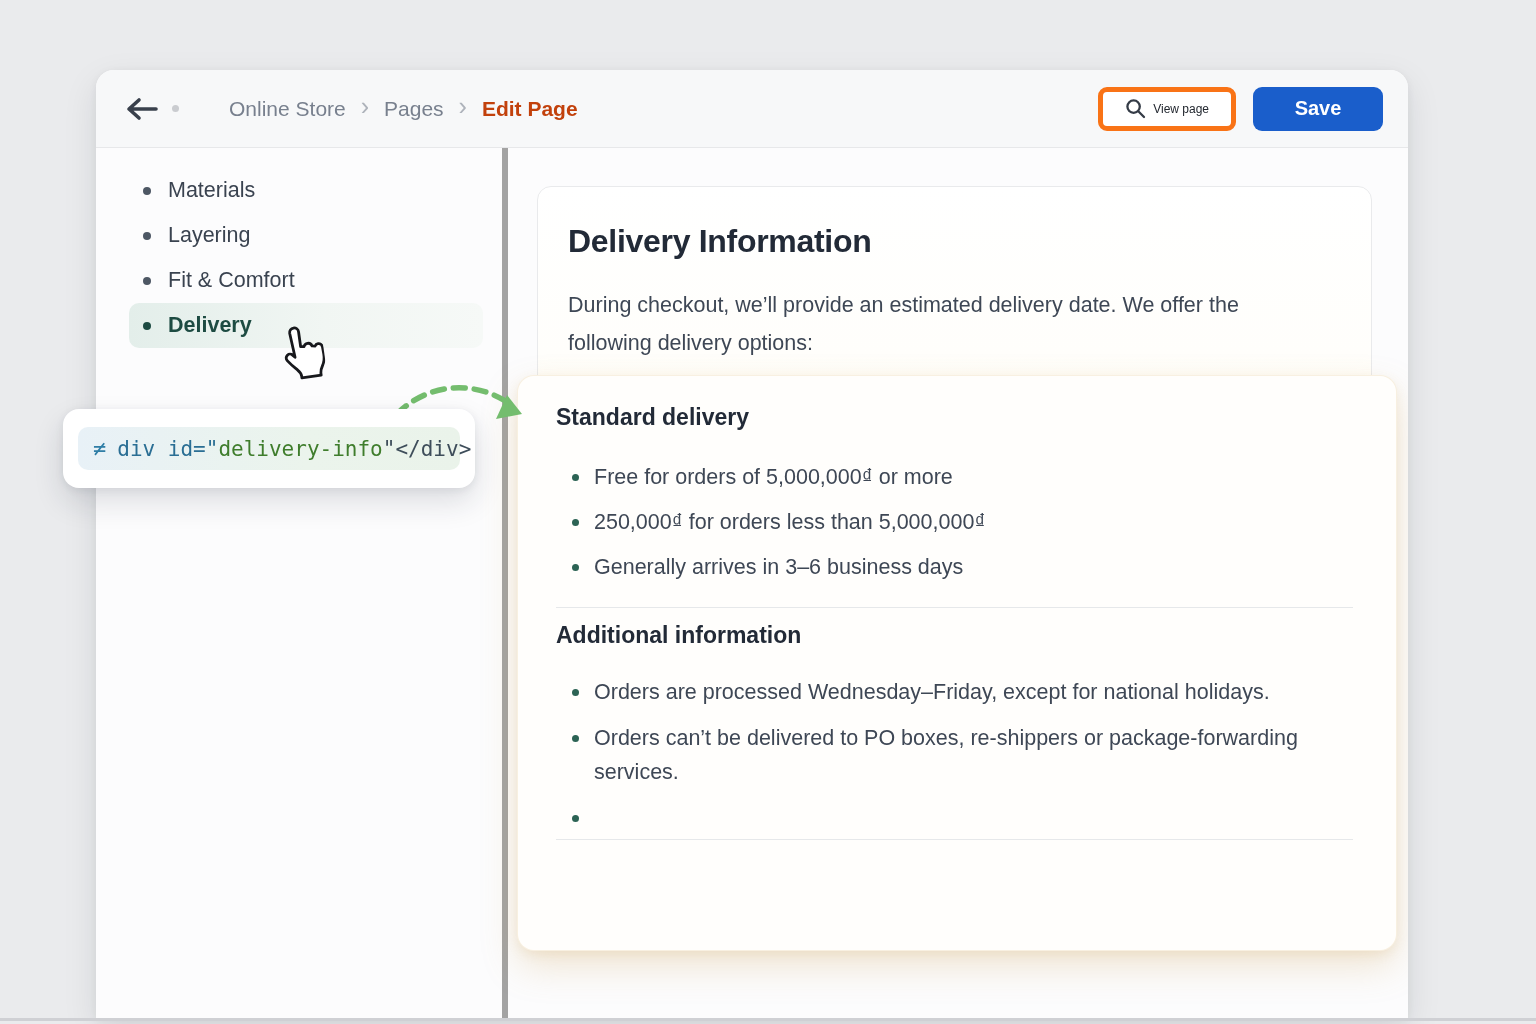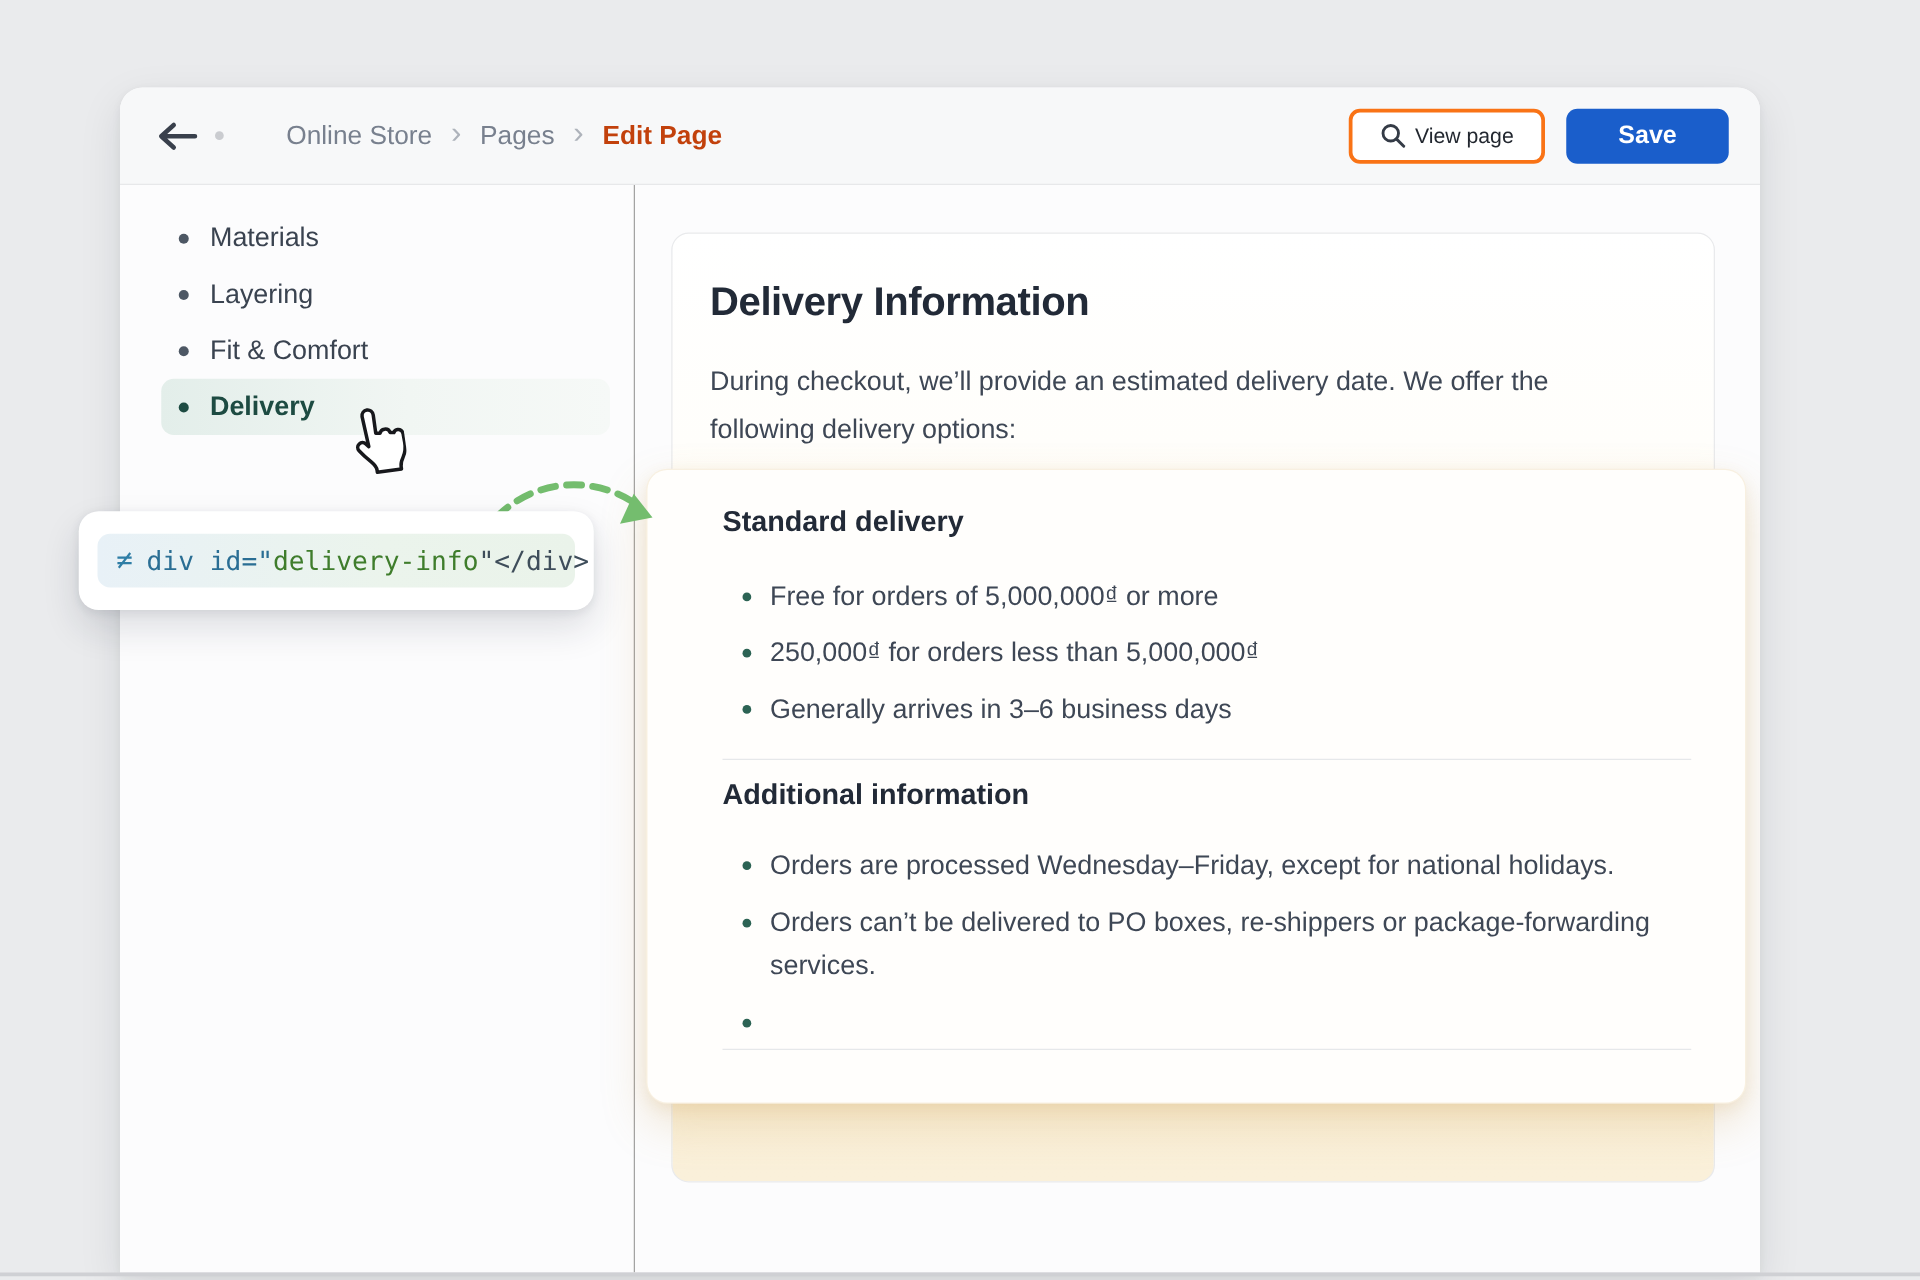--- a/index.html
+++ b/index.html
@@ -29,34 +29,34 @@
   .back-btn { width:42px; height:42px; border:none; background:none; padding:0; cursor:pointer;
     display:flex; align-items:center; justify-content:center; }
   .dot-sep { width:7px; height:7px; border-radius:50%; background:#caccd0; margin-left:9px; flex:none; }
   .breadcrumb { margin-left:50px; display:flex; align-items:center; gap:15px; font-size:21px; white-space:nowrap; }
   .crumb { color:#78808e; text-decoration:none; cursor:pointer; }
   .crumb-sep { color:#aeb3bb; font-size:25px; line-height:1; transform:translateY(-2px); }
   .crumb-current { color:#c2410c; font-weight:600; }
   .topbar-actions { margin-left:auto; display:flex; align-items:center; gap:17px; }
   .btn-view {
     height:44px; display:flex; align-items:center; gap:7px; padding:0 22px;
-    background:#ffffff; border:3px solid #f97316; border-radius:9px;
-    font-size:17px; color:#22272f; cursor:pointer;
+    background:#ffffff; border:5px solid #f97316; border-radius:9px;
+    font-size:12px; color:#22272f; cursor:pointer;
     font-family:inherit;
   }
   .btn-save {
     height:44px; width:130px; background:#1a5ecb; color:#fff;
     border:none; border-radius:9px; font-size:20px; font-weight:600; cursor:pointer;
     font-family:Liberation Sans, sans-serif;
   }
 
   
   .sidebar {
     position:absolute; left:0; top:78px; width:412px; bottom:0;
-    background:#fcfcfd; border-right:1px solid #a3a3a3;
+    background:#fcfcfd; border-right:6px solid #a3a3a3;
   }
   .nav-list { list-style:none; margin:20px 0 0; padding:0; }
   .nav-item {
     height:45px; margin:0 19px 0 33px; padding-left:14px;
     display:flex; align-items:center; border-radius:10px;
     font-size:21.5px; color:#3a4350; cursor:pointer;
   }
   .nav-dot { width:8px; height:8px; border-radius:50%; background:#4d5764; margin-right:17px; flex:none; }
   .nav-item.active {
     background:linear-gradient(90deg,#e3eeea 0%,#f1f6f3 55%,#f6f9f7 100%);
@@ -69,24 +69,24 @@
   .outer-card {
     position:absolute; left:29px; top:38px; width:835px; height:760px;
     border:1px solid #e9eaec; border-radius:14px;
     background:linear-gradient(180deg,#ffffff 0%,#fffefb 22%,#fbf4e3 48%,#f9efd7 72%,#faf0da 100%);
     padding:36px 30px 0;
   }
   .page-title { margin:0; font-size:32px; font-weight:700; color:#222a37; letter-spacing:-.3px; }
   .intro { margin:26px 0 0; font-size:21.5px; line-height:38px; color:#3e4755; max-width:745px; }
 
   .inner-card {
-    position:absolute; left:10px; top:228px; width:878px; height:506px;
+    position:absolute; left:10px; top:228px; width:878px; height:574px;
     background:#fffefc; border-radius:16px;
     box-shadow:0 0 0 1px #f8f0e1, 0 16px 36px rgba(205,160,85,.25), 0 4px 12px rgba(205,160,85,.16);
-    padding:28px 43px 0 60px;
+    padding:28px 43px 0 38px;
   }
   .section-heading { margin:0; font-size:23px; font-weight:700; color:#222a37; }
   .bullets { list-style:none; margin:24px 0 0; padding:0; }
   .bullets li { display:flex; font-size:21.5px; color:#3e4755; }
   .bullets.single li { height:45px; align-items:center; }
   .bullets.multi { margin-top:20px; }
   .bullets.multi li { padding:6px 0; line-height:34px; align-items:flex-start; }
   .b-dot { width:7px; height:7px; border-radius:50%; background:#2c6354; margin:0 15px 0 16px; flex:none; }
   .bullets.multi .b-dot { margin-top:14px; }
   .divider { border:none; border-top:1px solid #e6e8ea; margin:17px 0 0; }

